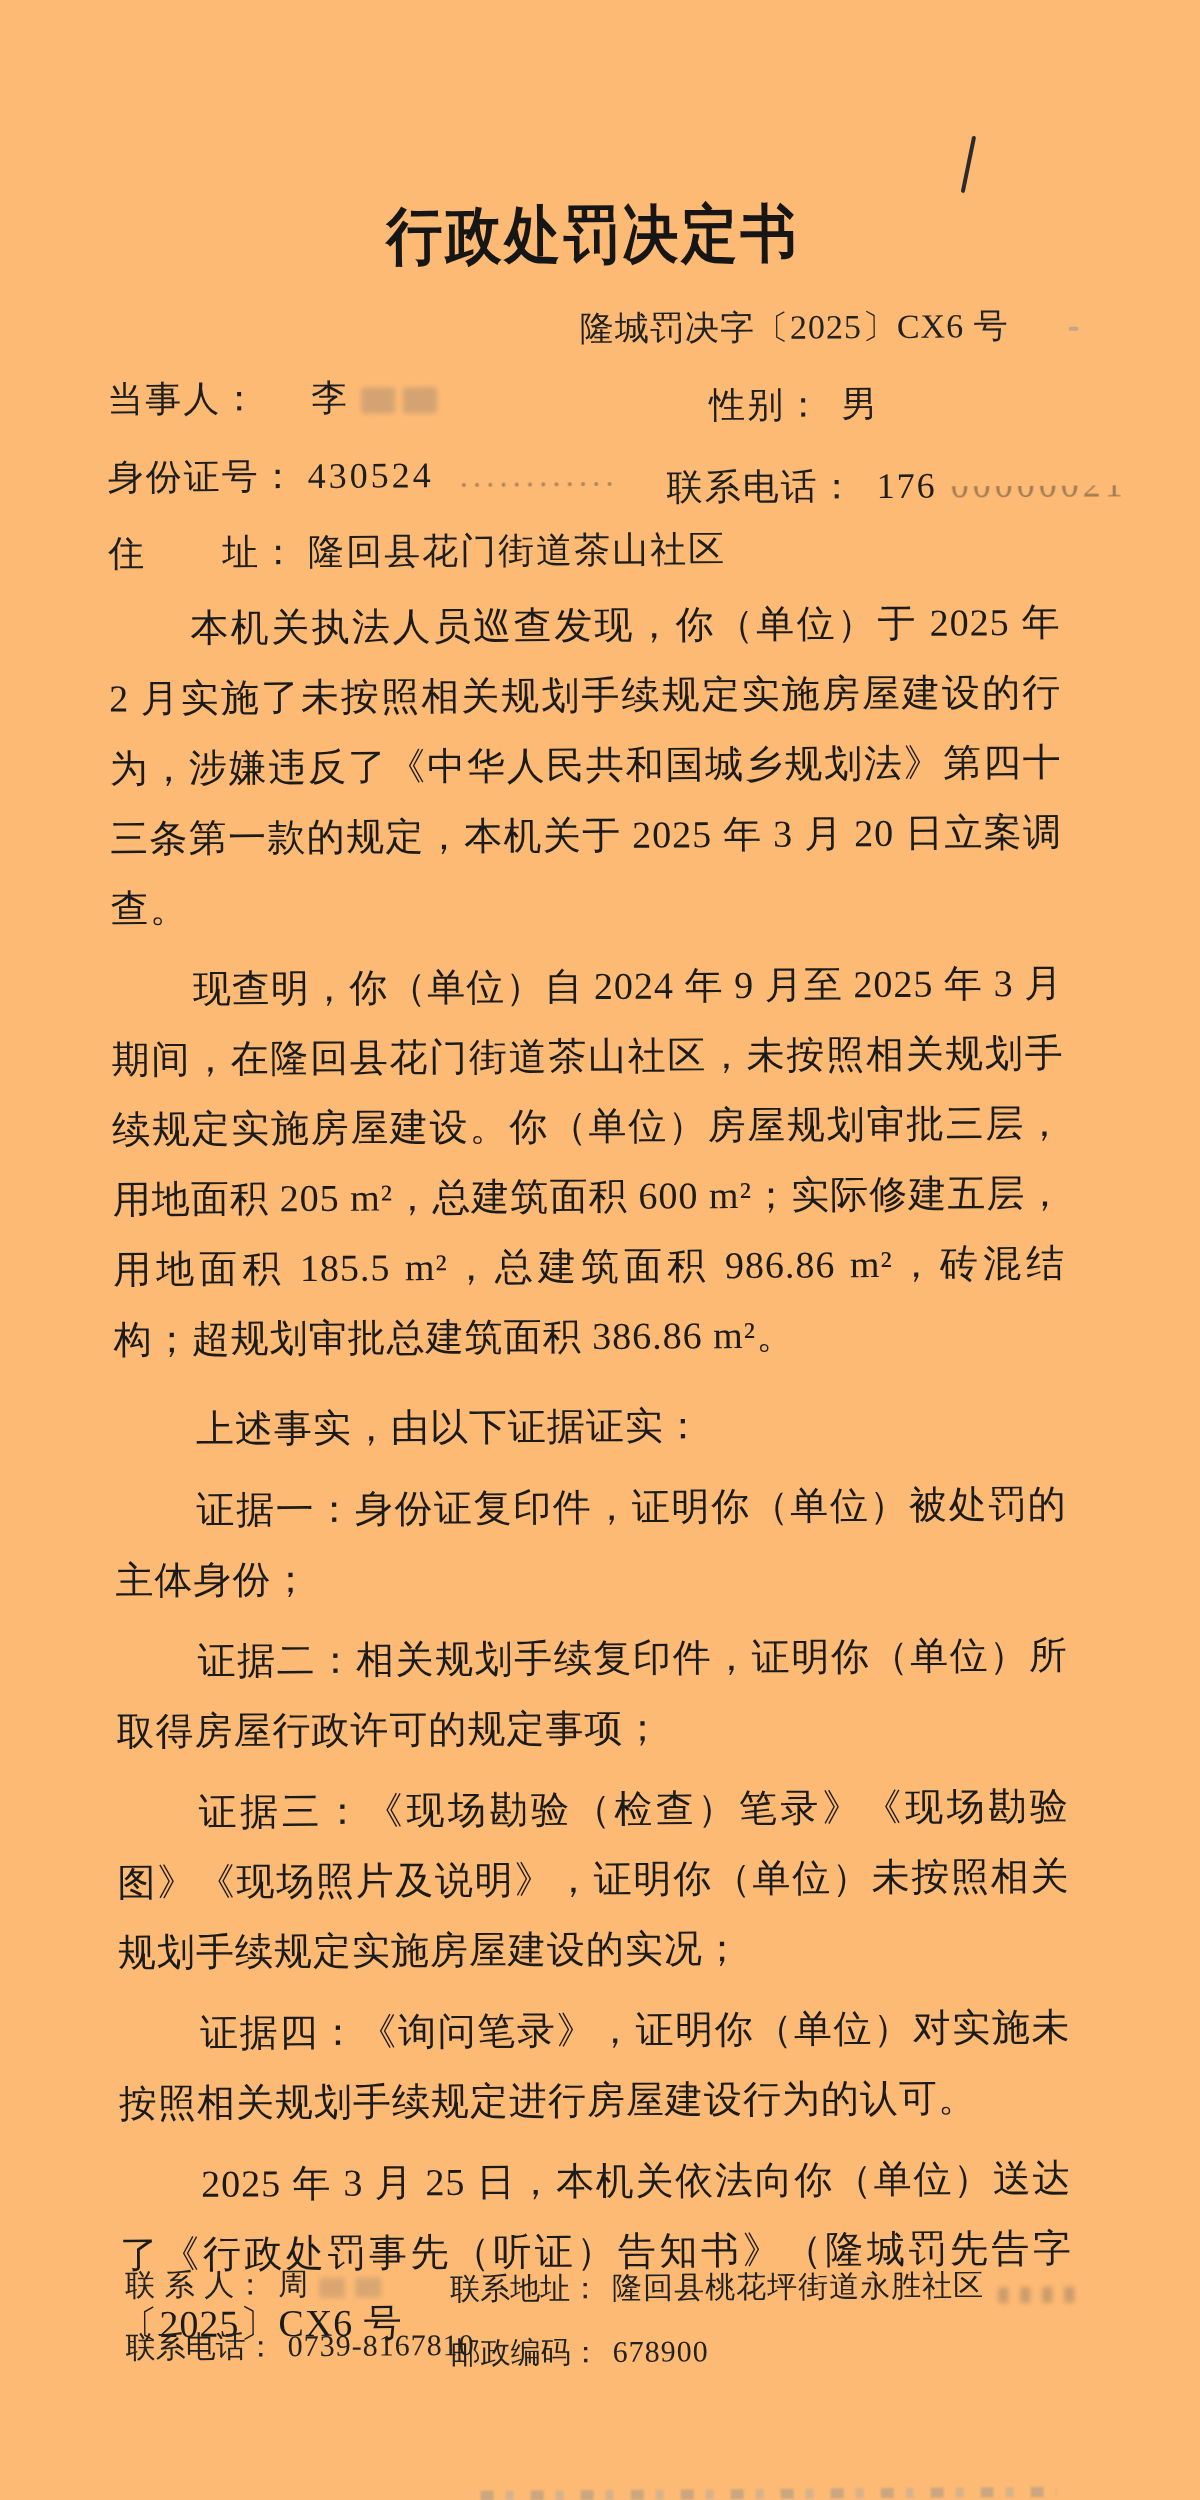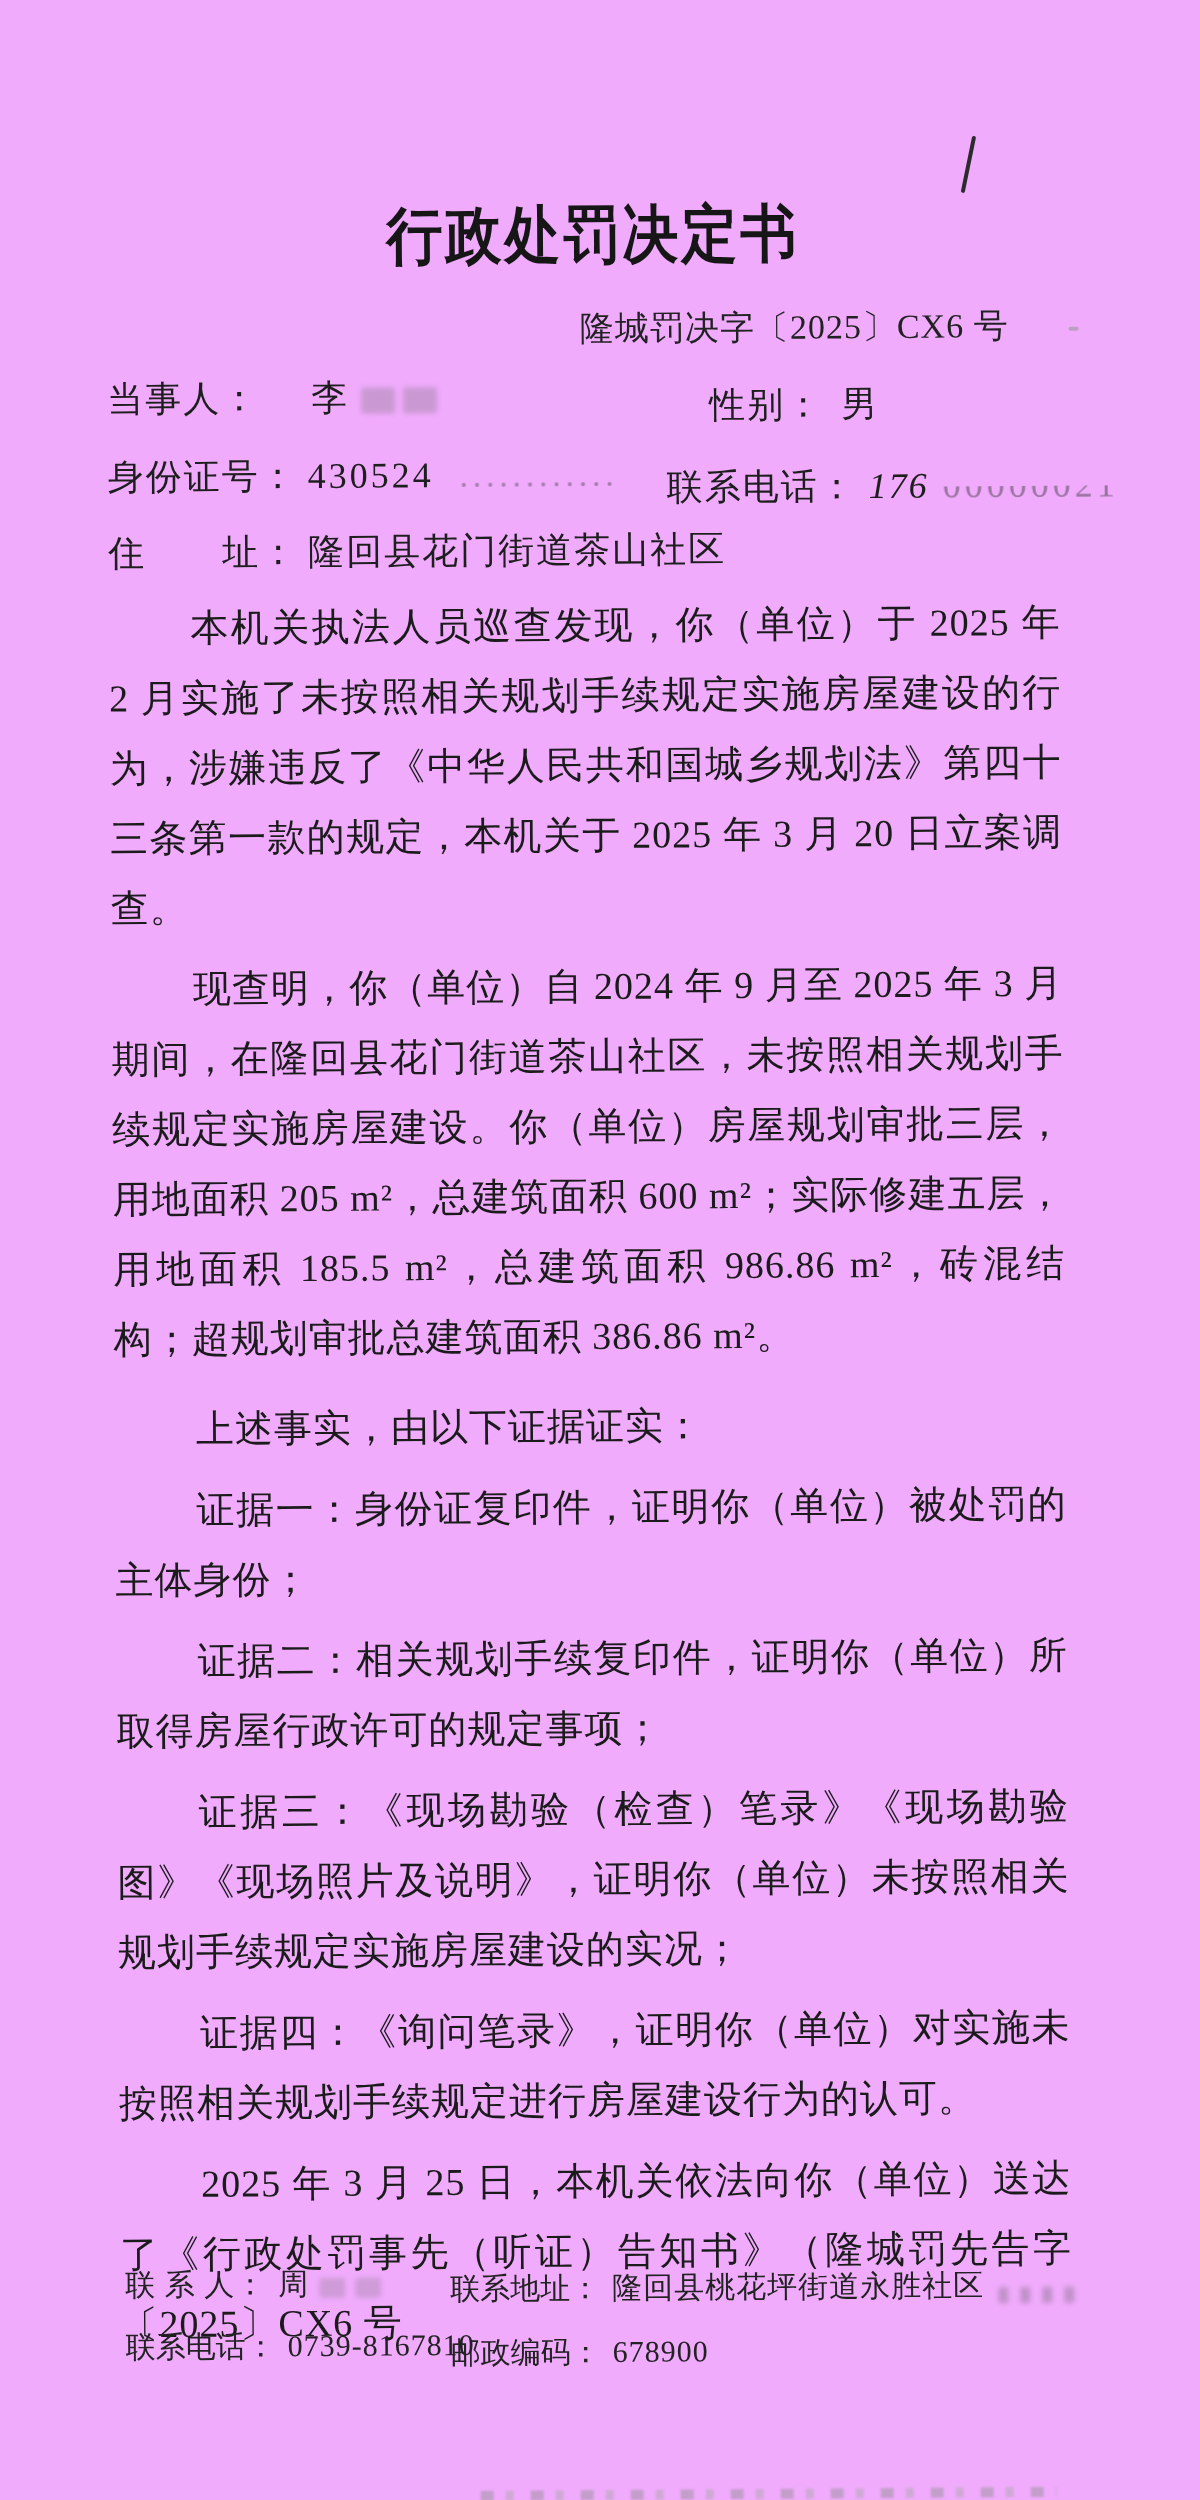--- a/index.html
+++ b/index.html
@@ -1,18 +1,18 @@
 <!DOCTYPE html>
 <html><head>
 <meta charset="utf-8">
 <style>
   html,body{margin:0;padding:0;background:#e8e8e8;}
   .page{
     position:relative;width:1200px;height:2500px;margin:0 auto;
-    background:#f0abfc;overflow:hidden;
+    background:#fdba74;overflow:hidden;
     font-family:"Liberation Serif","DejaVu Serif",serif;
     color:#1c1c1c;
   }
   .tilt{position:absolute;inset:0;transform:rotate(-0.4deg);transform-origin:600px 1250px;}
 
   
   .title{
     position:absolute;top:198px;left:0;width:100%;margin:0;
     text-align:center;font-size:56px;font-weight:bold;letter-spacing:3px;
     color:#161616;transform:scaleY(1.12);
@@ -23,21 +23,21 @@
   .f{position:absolute;font-size:36px;white-space:nowrap;color:#1e1e1e;}
   .f .label{letter-spacing:2px;}
   #f-name{left:113px;top:372px;}
   #f-gender{left:715px;top:382px;}
   #f-id{left:113px;top:450px;}
   #f-phone{left:672px;top:464px;}
   #f-addr{left:113px;top:526px;}
   #f-name .value{margin-left:52px;}
   #f-gender .value{margin-left:18px;}
   #f-id .value{margin-left:10px;letter-spacing:3px;}
-  #f-phone .value{margin-left:12px;letter-spacing:2px;font-style:italic;}
+  #f-phone .value{margin-left:20px;letter-spacing:2px;}
   #f-addr .value{margin-left:10px;letter-spacing:2px;}
 
   
   .ghost-digits{
     display:inline-block;opacity:.45;color:#333;
     clip-path:inset(52% 0 0 0);filter:blur(.7px);
     letter-spacing:4px;margin-left:14px;
   }
   .ghost-dots{
     display:inline-block;opacity:.42;color:#444;

